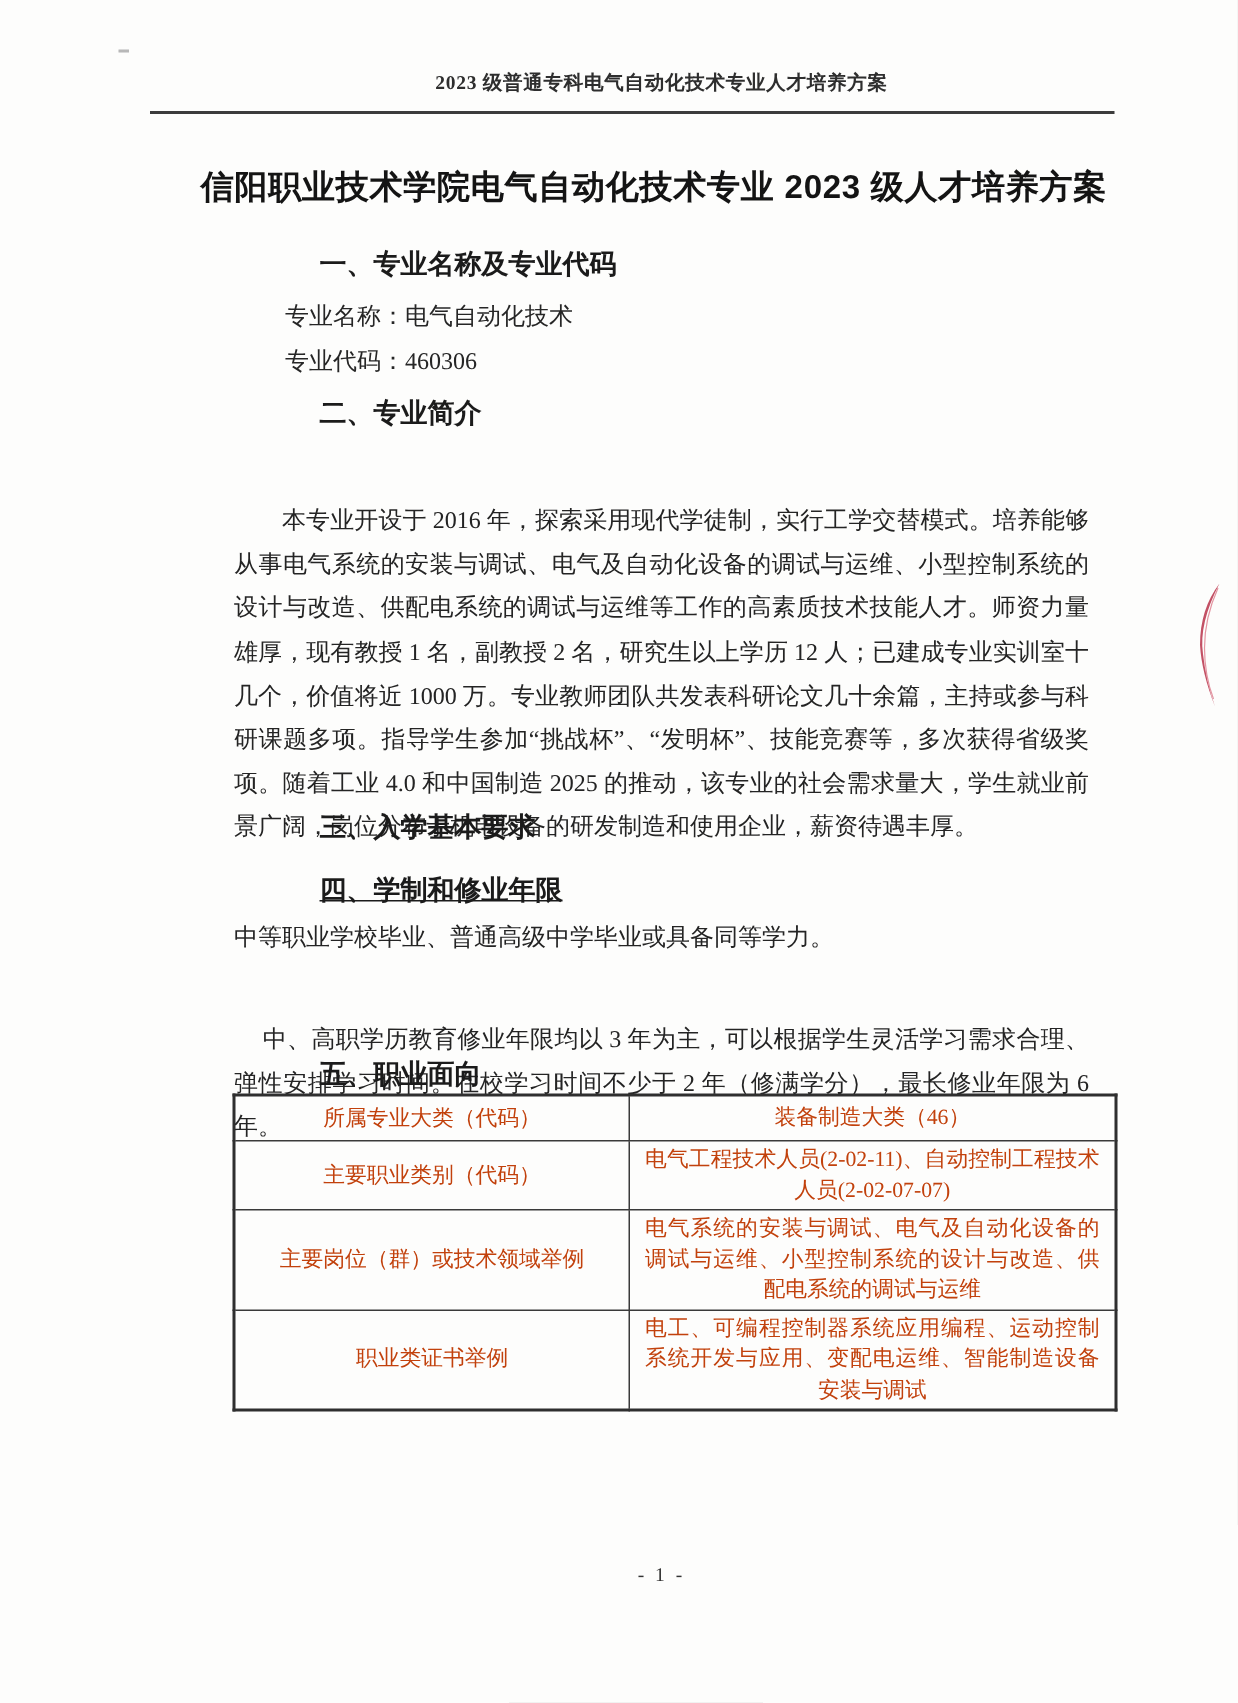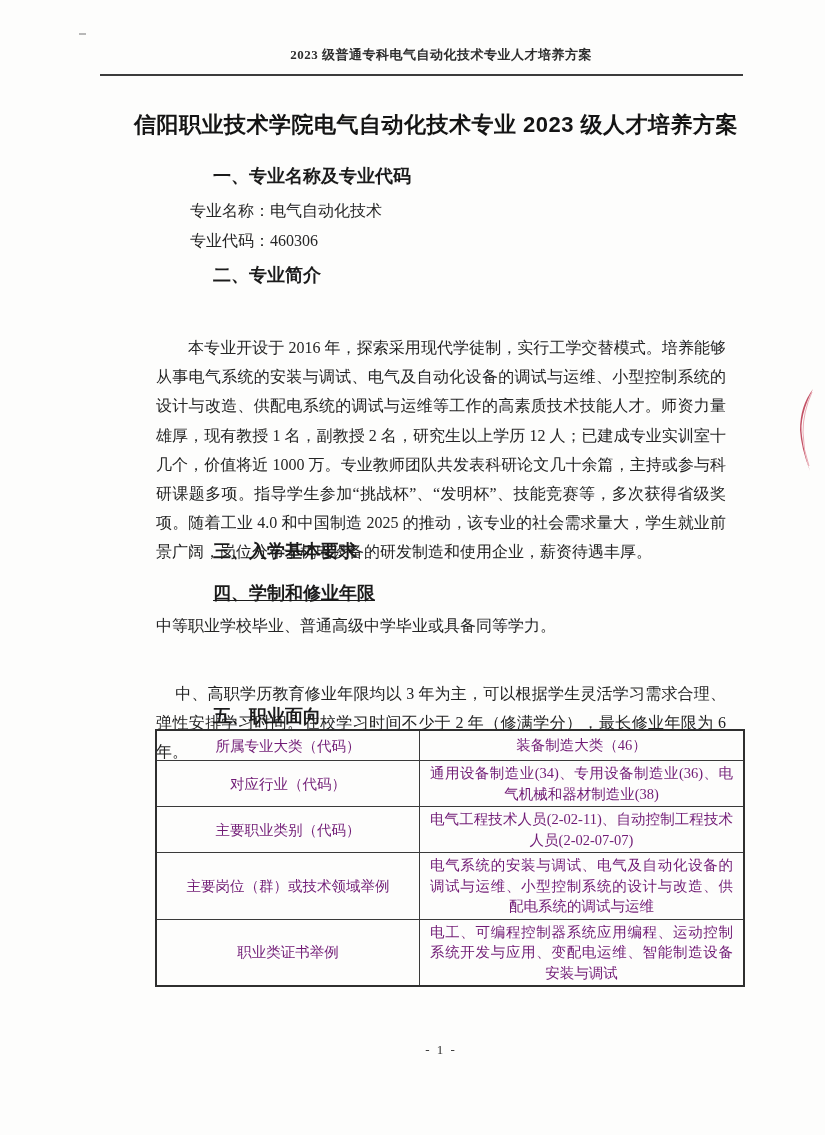--- a/index.html
+++ b/index.html
@@ -87,21 +87,21 @@
   #para-years  { top: 640px; text-indent: 1.2em; }
 
   
   .career-table {
     position: absolute;
     top: 729px; left: 155px;
     width: 590px;
     border-collapse: collapse;
     border: 2px solid #2f2f2f;
     font-size: 14.5px;
-    color: #701a75;
+    color: #c2410c;
   }
   .career-table td { border: 1px solid #3a3a3a; vertical-align: middle; }
   .career-table td.cell-label {
     width: 250px;
     text-align: center;
     padding: 2px 6px;
     line-height: 20px;
   }
   .career-table td.cell-value {
     text-align: justify;
@@ -174,24 +174,20 @@
 
   <div class="sec-heading" id="heading-5">五、职业面向</div>
 
   <table class="career-table">
     <tbody>
       <tr>
         <td class="cell-label">所属专业大类（代码）</td>
         <td class="cell-value">装备制造大类（46）</td>
       </tr>
       <tr>
-        <td class="cell-label">对应行业（代码）</td>
-        <td class="cell-value">通用设备制造业(34)、专用设备制造业(36)、电气机械和器材制造业(38)</td>
-      </tr>
-      <tr>
         <td class="cell-label">主要职业类别（代码）</td>
         <td class="cell-value">电气工程技术人员(2-02-11)、自动控制工程技术人员(2-02-07-07)</td>
       </tr>
       <tr>
         <td class="cell-label">主要岗位（群）或技术领域举例</td>
         <td class="cell-value">电气系统的安装与调试、电气及自动化设备的调试与运维、小型控制系统的设计与改造、供配电系统的调试与运维</td>
       </tr>
       <tr>
         <td class="cell-label">职业类证书举例</td>
         <td class="cell-value">电工、可编程控制器系统应用编程、运动控制系统开发与应用、变配电运维、智能制造设备安装与调试</td>

